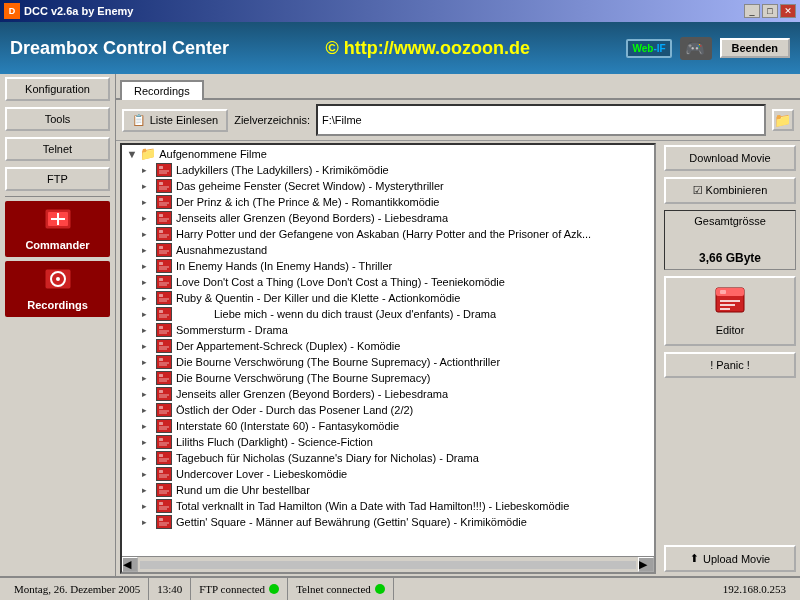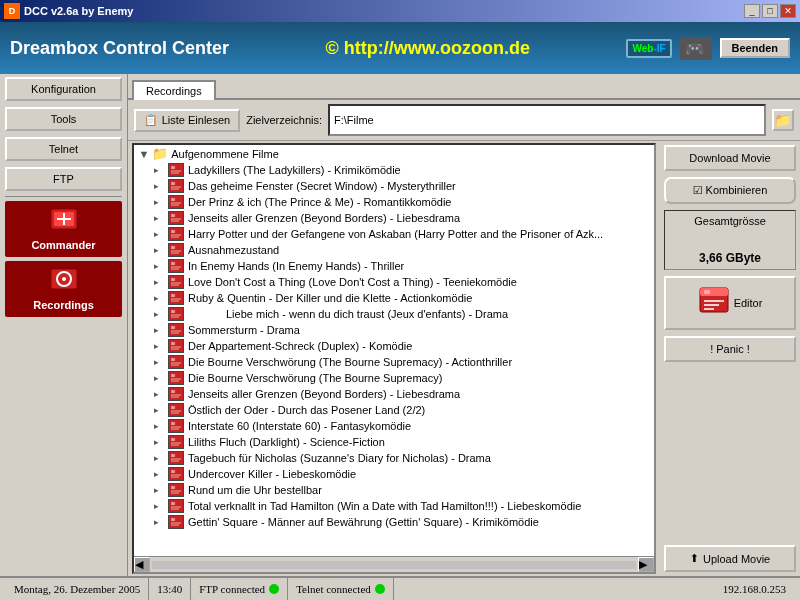--- a/index.html
+++ b/index.html
@@ -112,21 +112,21 @@
 
     
     #main {
       display: flex;
       height: calc(600px - 22px - 52px - 24px);
       background: #d4d0c8;
     }
 
     
     #sidebar {
-      width: 128px;
+      width: 116px;
       background: #d4d0c8;
       display: flex;
       flex-direction: column;
       border-right: 1px solid #888;
     }
     .sidebar-top-btn {
       background: #d4d0c8;
       border: 2px outset #fff;
       margin: 3px 5px;
       padding: 4px 2px;
@@ -346,21 +346,21 @@
       font-size: 11px;
       margin-bottom: 3px;
     }
     #gesamtgroesse-value {
       font-size: 12px;
       font-weight: bold;
       margin-top: 24px;
     }
     #editor-box {
       display: flex;
-      flex-direction: row;
+      flex-direction: column;
       align-items: center;
       justify-content: center;
       border: 2px outset #fff;
       background: #d4d0c8;
       padding: 8px 4px;
       cursor: pointer;
       gap: 4px;
     }
     #editor-icon {
       font-size: 24px;
@@ -736,21 +736,21 @@
               <div class="file-item">
       <span class="expand-icon">▸</span>
       <div class="file-item-icon">
         <svg width="14" height="12" viewBox="0 0 14 12">
           <rect width="14" height="12" fill="#cc2222" rx="1"></rect>
           <rect x="2" y="2" width="4" height="3" fill="#ffffff" opacity="0.5" rx="0.5"></rect>
           <line x1="2" y1="7" x2="12" y2="7" stroke="white" stroke-width="1" opacity="0.6"></line>
           <line x1="2" y1="9" x2="10" y2="9" stroke="white" stroke-width="1" opacity="0.6"></line>
         </svg>
       </div>
-      <span style="overflow:hidden;text-overflow:ellipsis;">Undercover Killer - Liebeskomödie</span>
+      <span style="overflow:hidden;text-overflow:ellipsis;">Undercover Lover - Liebeskomödie</span>
     </div>
               <div class="file-item">
       <span class="expand-icon">▸</span>
       <div class="file-item-icon">
         <svg width="14" height="12" viewBox="0 0 14 12">
           <rect width="14" height="12" fill="#cc2222" rx="1"></rect>
           <rect x="2" y="2" width="4" height="3" fill="#ffffff" opacity="0.5" rx="0.5"></rect>
           <line x1="2" y1="7" x2="12" y2="7" stroke="white" stroke-width="1" opacity="0.6"></line>
           <line x1="2" y1="9" x2="10" y2="9" stroke="white" stroke-width="1" opacity="0.6"></line>
         </svg>
@@ -787,21 +787,21 @@
           <div style="height:100%;background:#d4d0c8;display:flex;align-items:center;">
             <div style="width:16px;height:100%;background:#a0a0a0;border:1px outset #fff;flex-shrink:0;cursor:pointer;">◀</div>
             <div style="flex:1;height:8px;margin:0 2px;background:#c0c0c0;"></div>
             <div style="width:16px;height:100%;background:#a0a0a0;border:1px outset #fff;flex-shrink:0;cursor:pointer;">▶</div>
           </div>
         </div>
       </div>
 
       <div id="right-panel">
         <button class="right-btn">Download Movie</button>
-        <button class="right-btn" style="position:relative;border-radius:7px;"><span>☑</span> Kombinieren</button>
+        <button class="right-btn" style="position:relative;"><span>☑</span> Kombinieren</button>
         <div id="gesamtgroesse-box">
           <div id="gesamtgroesse-label">Gesamtgrösse</div>
           <div id="gesamtgroesse-value">3,66 GByte</div>
         </div>
         <div id="editor-box">
           <div id="editor-icon">
             <svg width="32" height="28" viewBox="0 0 32 28">
               <rect x="2" y="2" width="28" height="24" rx="2" fill="#cc2222" stroke="#880000"></rect>
               <rect x="2" y="2" width="28" height="8" rx="2" fill="#ff6666"></rect>
               <rect x="6" y="4" width="6" height="4" rx="1" fill="#ffaaaa"></rect>

